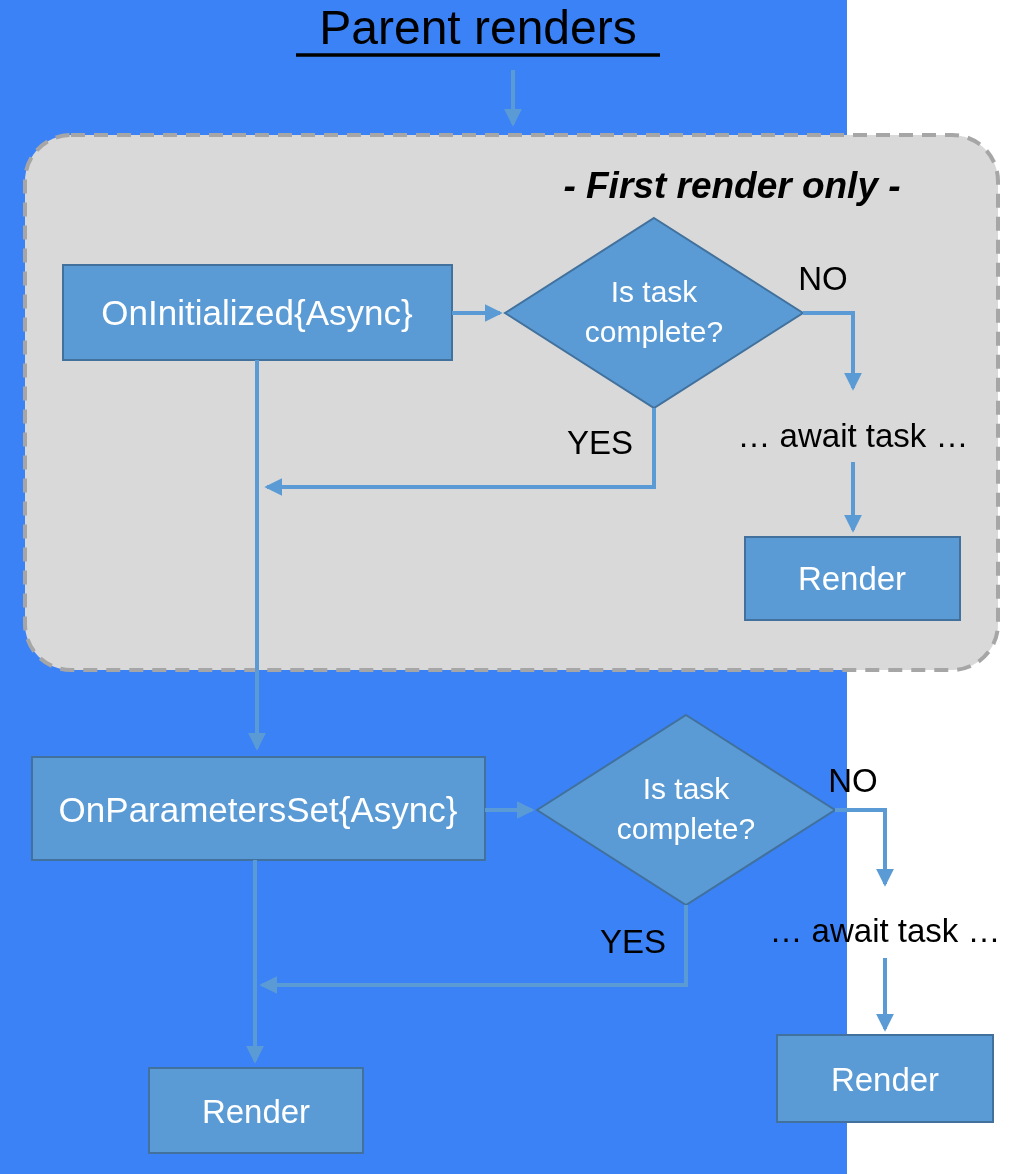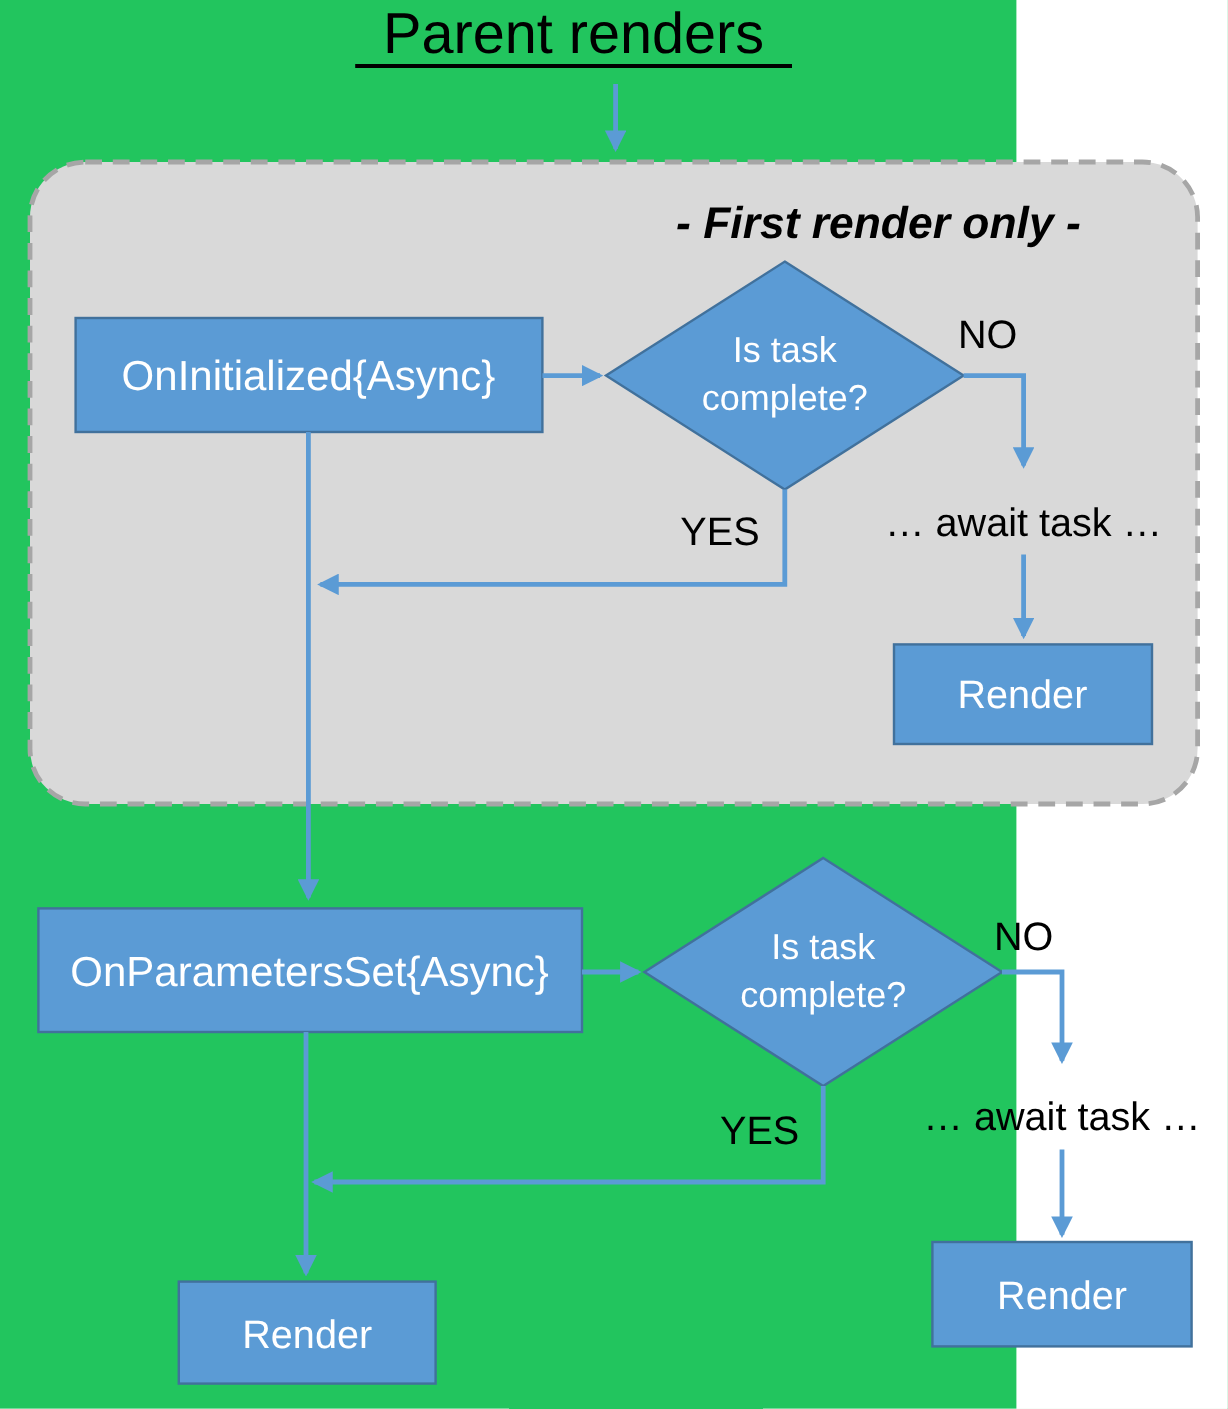--- a/index.html
+++ b/index.html
@@ -14,21 +14,21 @@
   html, body {
     margin: 0;
     padding: 0;
     background: #FFFFFF;
     font-family: "Liberation Sans", sans-serif;
   }
   .canvas-wrap {
     width: 847px;
     height: 1174px;
     position: relative;
-    background: #22c55e;
+    background: #3b82f6;
   }
   svg { display: block; }
   text {
     font-family: "Liberation Sans", sans-serif;
   }
   .group-rect {
     fill: var(--group-fill);
     stroke: var(--group-border);
     stroke-width: 4;
     stroke-dasharray: 14 9;

